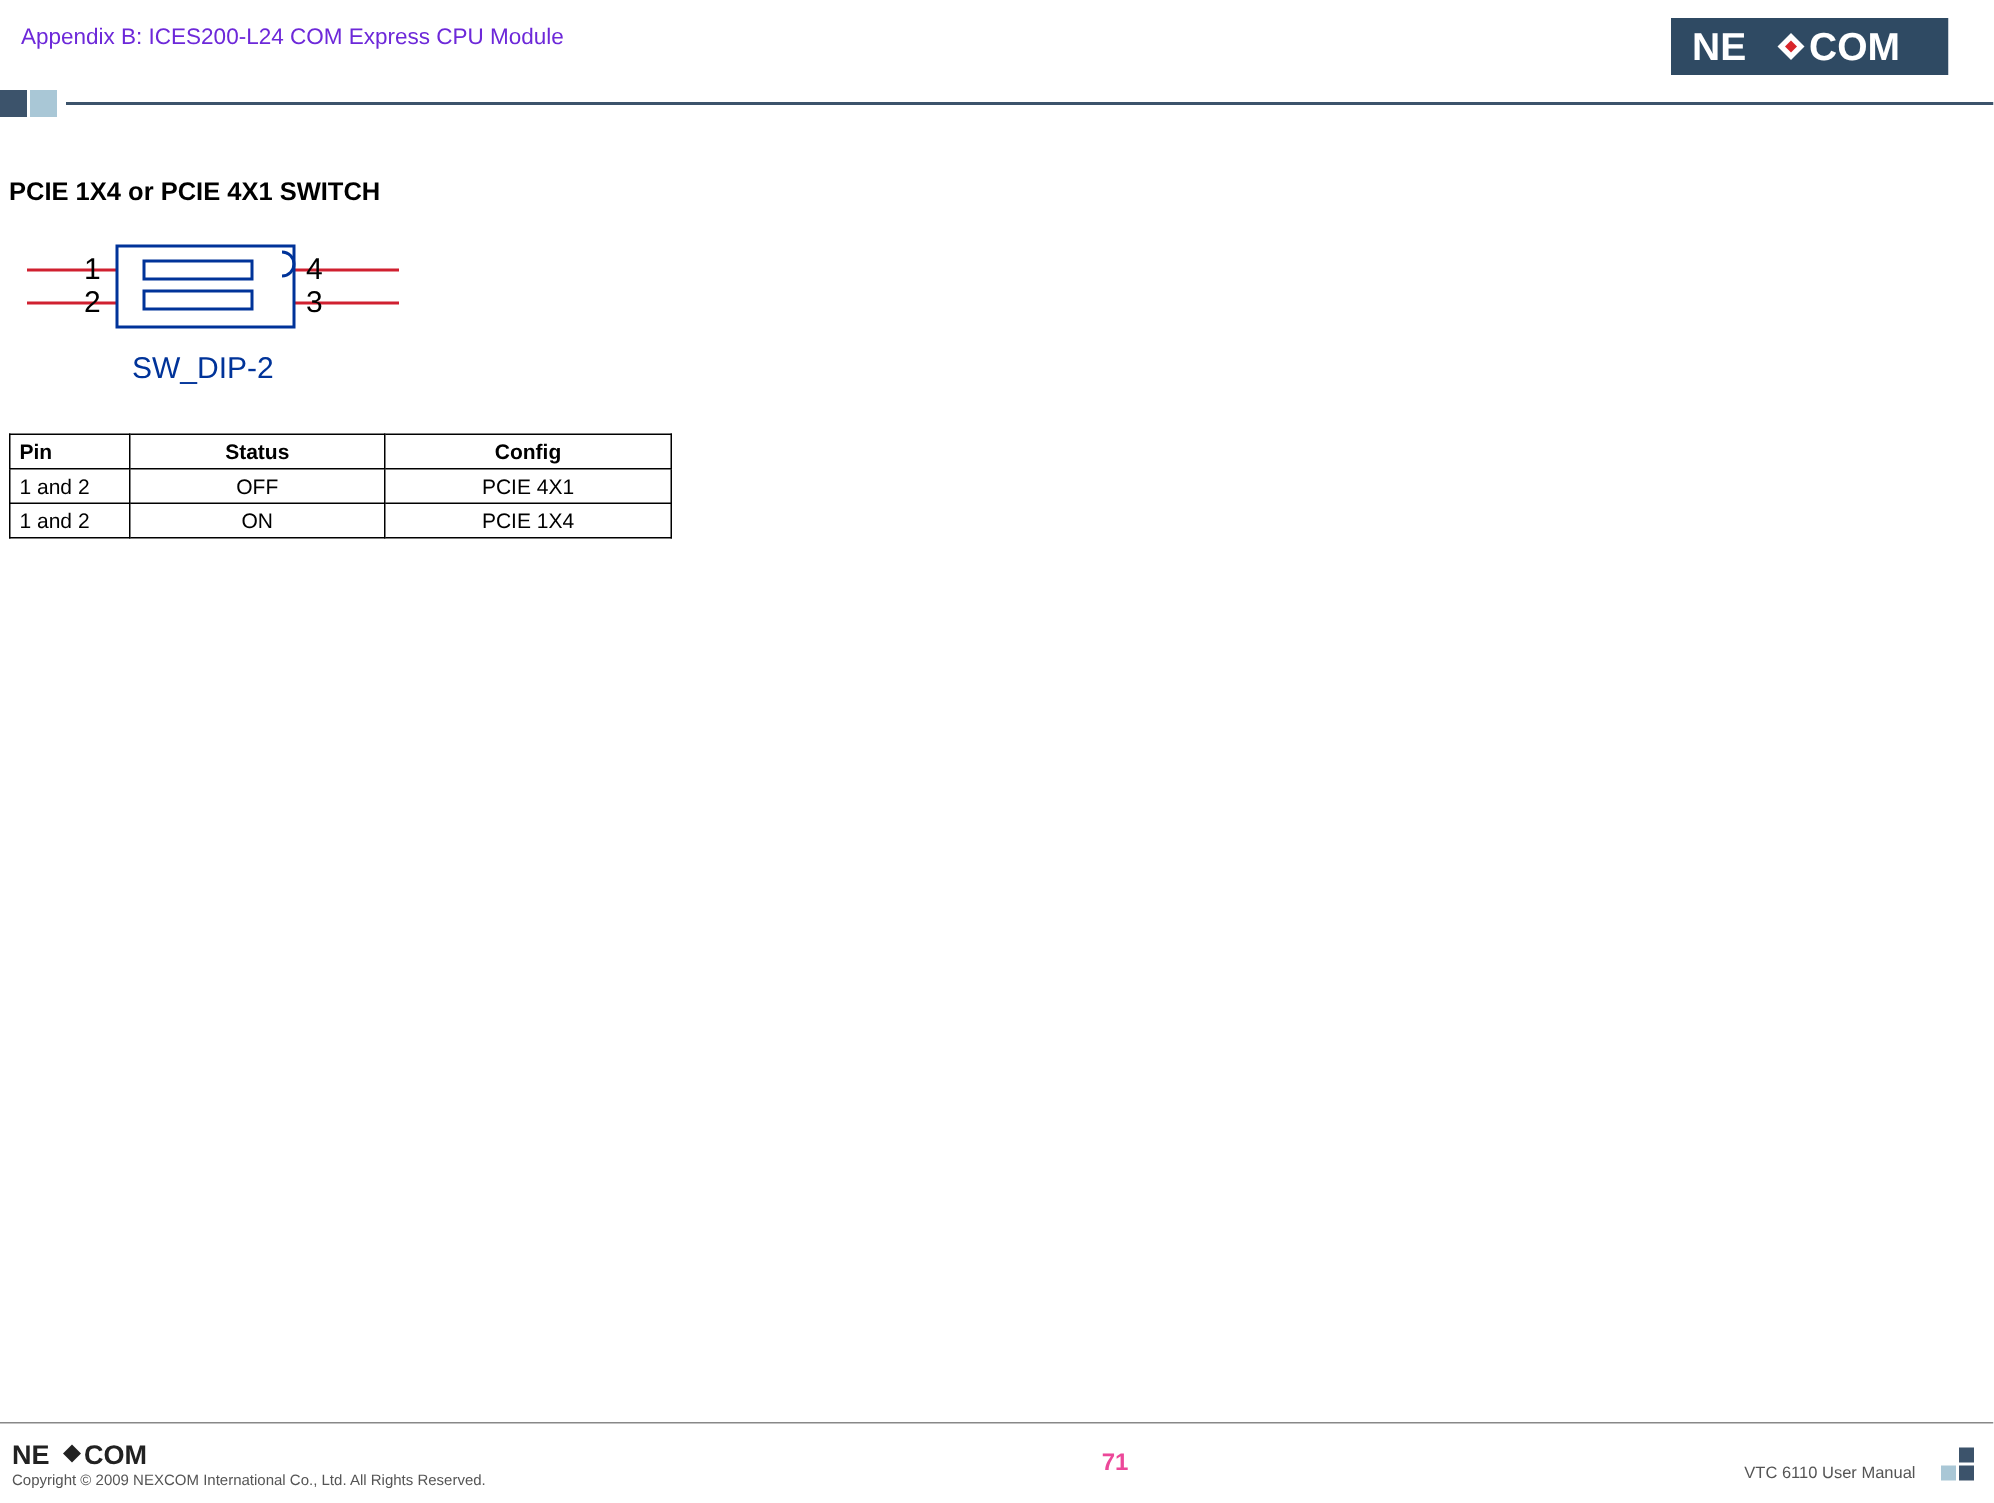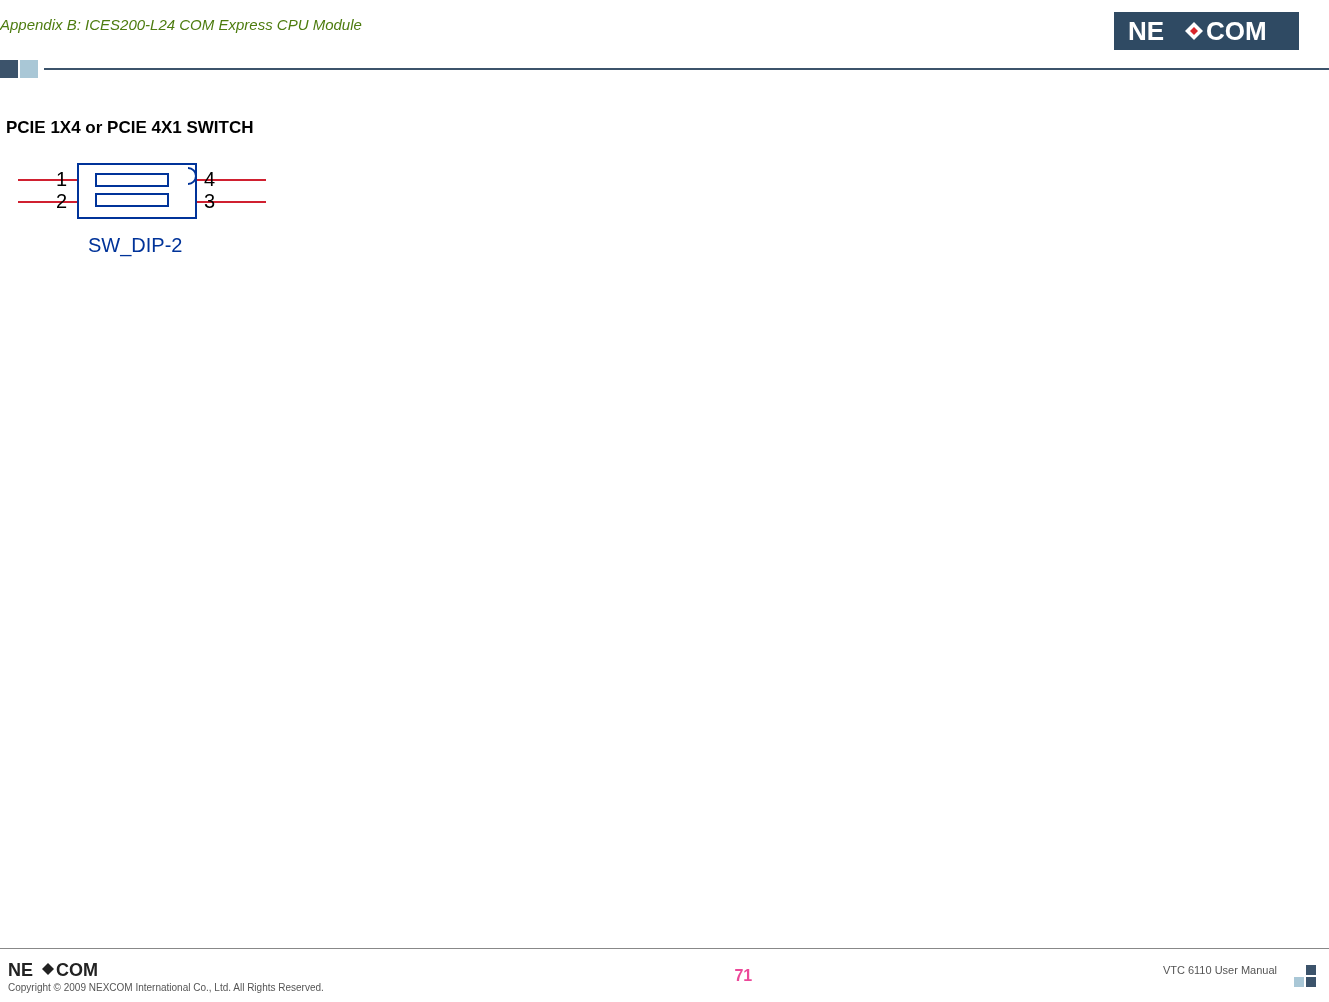--- a/index.html
+++ b/index.html
@@ -13,24 +13,23 @@
   }
   .header {
     width: 100%;
     padding: 12px 30px 0 0;
     display: flex;
     justify-content: space-between;
     align-items: flex-start;
   }
   .header-title {
     font-size: 15px;
-    color: #4d7c0f;
-    padding-left: 0;
+    color: #6d28d9;
+    padding-left: 14px;
     padding-top: 4px;
-    font-style: italic;
   }
   .logo-nexcom-top {
     width: 185px;
     height: 38px;
     display: flex;
     align-items: center;
   }
   .divider-row {
     display: flex;
     align-items: center;
@@ -105,21 +104,21 @@
   }
   .footer-left { display:flex; flex-direction:column; justify-content:center; }
   .footer-left .mini-logo { height: 20px; }
   .copyright {
     font-size: 10px;
     color: #555;
     margin-top: 2px;
   }
   .page-num { font-size: 16px; font-weight: bold; color: #ec4899; }
   .manual-name { font-size: 11px; color: #555; }
-  .footer-right { display:flex; align-items:flex-start; gap:16px; }
+  .footer-right { display:flex; align-items:flex-end; gap:16px; }
   .footer-squares .r1 { display:flex; justify-content:flex-end; }
   .footer-squares .r2 { display:flex; }
   .fsq-dk { width:10px; height:10px; background:#3c536b; margin:1px; }
   .fsq-lt { width:10px; height:10px; background:#a9c7d6; margin:1px; }
 </style>
 </head>
 <body>
 
 <div class="header">
   <div class="header-title">Appendix B: ICES200-L24 COM Express CPU Module</div>
@@ -163,20 +162,41 @@
 
       <text x="38" y="30" class="pin-lbl">1</text>
       <text x="38" y="52" class="pin-lbl">2</text>
       <text x="186" y="30" class="pin-lbl">4</text>
       <text x="186" y="52" class="pin-lbl">3</text>
 
       <text x="70" y="96" class="cap-lbl">SW_DIP-2</text>
     </svg>
   </div>
 
+  <table class="pin-table">
+    <thead>
+      <tr>
+        <th>Pin</th>
+        <th>Status</th>
+        <th>Config</th>
+      </tr>
+    </thead>
+    <tbody>
+      <tr>
+        <td>1 and 2</td>
+        <td>OFF</td>
+        <td>PCIE 4X1</td>
+      </tr>
+      <tr>
+        <td>1 and 2</td>
+        <td>ON</td>
+        <td>PCIE 1X4</td>
+      </tr>
+    </tbody>
+  </table>
 </div>
 
 <div class="footer">
   <div class="footer-line"></div>
   <div class="footer-row">
     <div class="footer-left">
       <svg class="mini-logo" viewBox="0 0 110 20" width="110" height="20">
         <text x="0" y="16" font-family="Arial Black, Arial" font-weight="900" font-size="18" fill="#222">NE</text>
         <g transform="translate(40,9)">
           <polygon points="-6,0 0,-6 6,0 0,6" fill="#222"></polygon>

